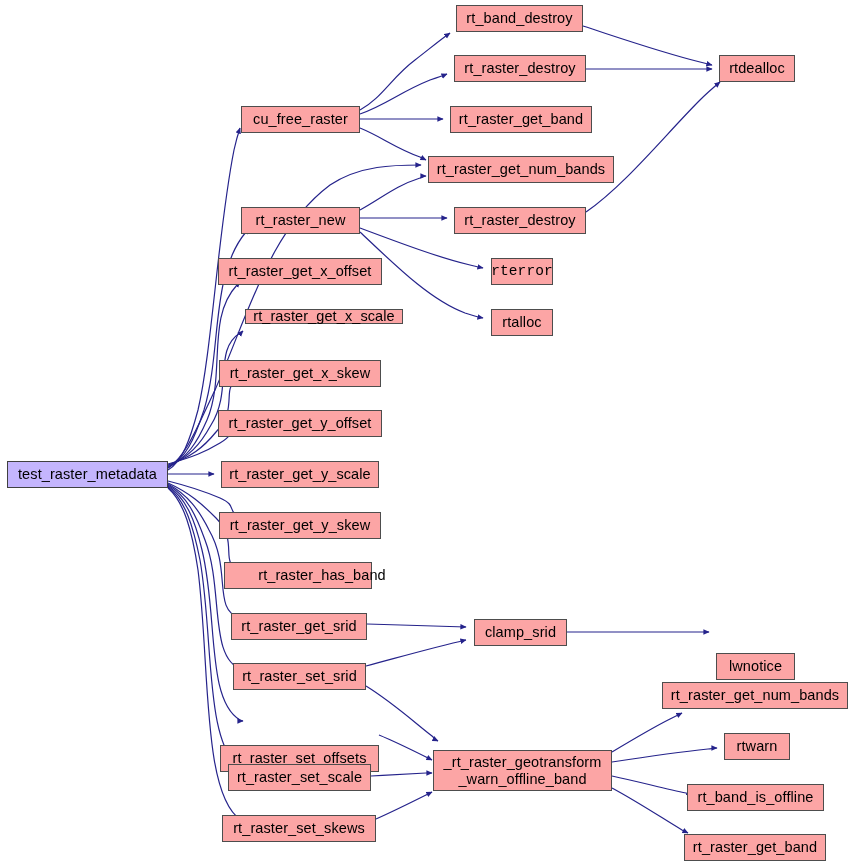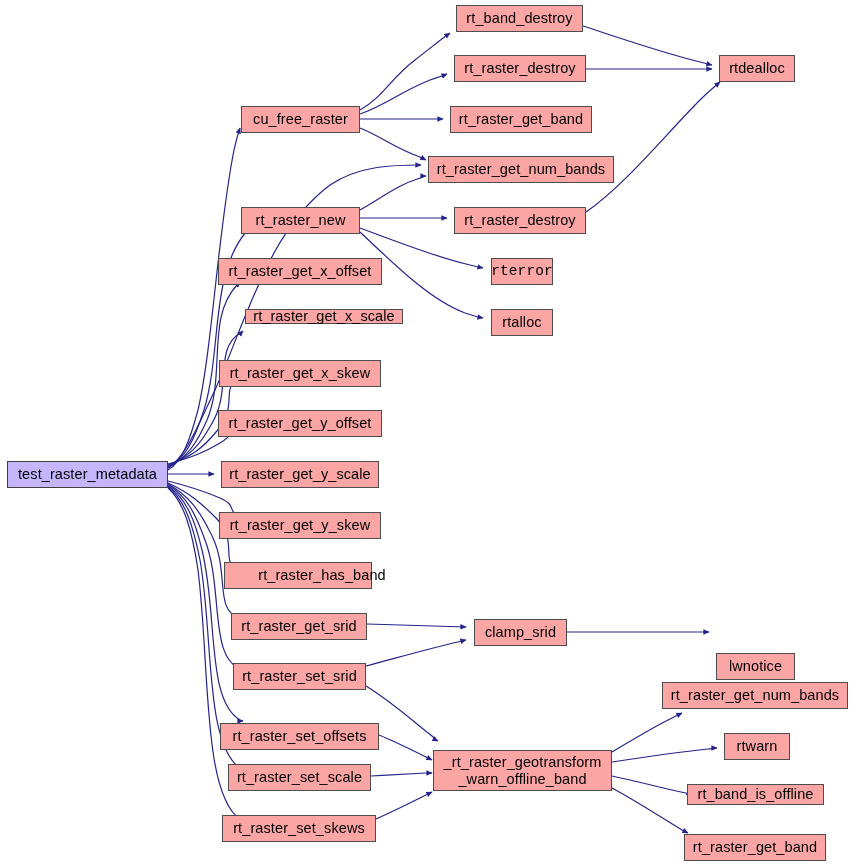--- a/index.html
+++ b/index.html
@@ -107,25 +107,25 @@
       <div class="node" style="left: 491px; top: 309px; width: 62px; height: 27px;">rtalloc</div>
       <div class="node" style="left: 218px; top: 258px; width: 164px; height: 27px;">rt_raster_get_x_offset</div>
       <div class="node" style="left: 229px; top: 309px; width: 158px; height: 15px; margin-left: 16px;">rt_raster_get_x_scale</div>
       <div class="node" style="left: 219px; top: 360px; width: 162px; height: 27px;">rt_raster_get_x_skew</div>
       <div class="node" style="left: 218px; top: 410px; width: 164px; height: 27px;">rt_raster_get_y_offset</div>
       <div class="node" style="left: 221px; top: 461px; width: 158px; height: 27px;">rt_raster_get_y_scale</div>
       <div class="node" style="left: 219px; top: 512px; width: 162px; height: 27px;">rt_raster_get_y_skew</div>
       <div class="node" style="left: 224px; top: 562px; width: 148px; height: 27px; padding-left: 48px;">rt_raster_has_band</div>
       <div class="node" style="left: 231px; top: 613px; width: 136px; height: 27px;">rt_raster_get_srid</div>
       <div class="node" style="left: 233px; top: 663px; width: 133px; height: 27px;">rt_raster_set_srid</div>
-      <div class="node" style="left: 220px; top: 723px; width: 159px; height: 27px;">rt_raster_set_offsets</div>
+      <div class="node" style="left: 220px; top: 745px; width: 159px; height: 27px;">rt_raster_set_offsets</div>
       <div class="node" style="left: 228px; top: 764px; width: 143px; height: 27px;">rt_raster_set_scale</div>
       <div class="node" style="left: 222px; top: 815px; width: 154px; height: 27px;">rt_raster_set_skews</div>
       <div class="node" style="left: 474px; top: 619px; width: 93px; height: 27px;">clamp_srid</div>
       <div class="node" style="left: 716px; top: 653px; width: 79px; height: 27px;">lwnotice</div>
       <div class="node" style="left: 433px; top: 750px; width: 179px; height: 41px;">_rt_raster_geotransform
 _warn_offline_band</div>
       <div class="node" style="left: 662px; top: 682px; width: 186px; height: 27px;">rt_raster_get_num_bands</div>
       <div class="node" style="left: 724px; top: 733px; width: 66px; height: 27px;">rtwarn</div>
-      <div class="node" style="left: 687px; top: 784px; width: 137px; height: 21px;">rt_band_is_offline</div>
+      <div class="node" style="left: 687px; top: 784px; width: 137px; height: 27px;">rt_band_is_offline</div>
       <div class="node" style="left: 684px; top: 834px; width: 142px; height: 27px;">rt_raster_get_band</div>
     </div>
 </div>
 
 </body></html>

